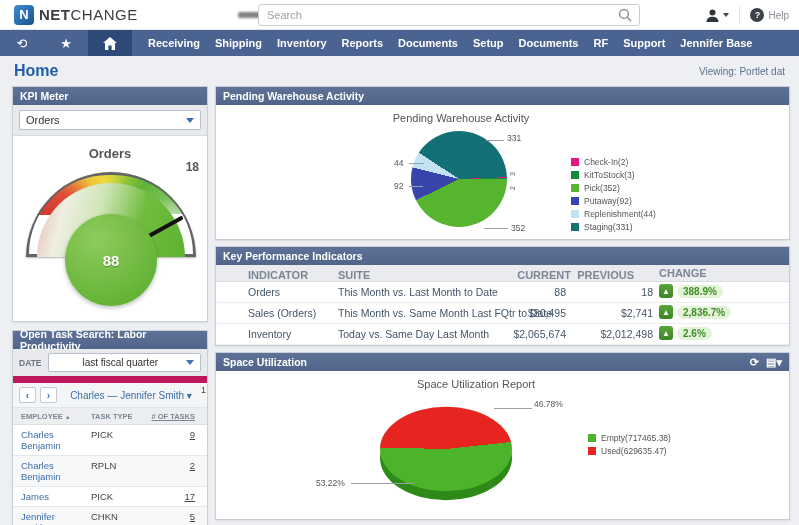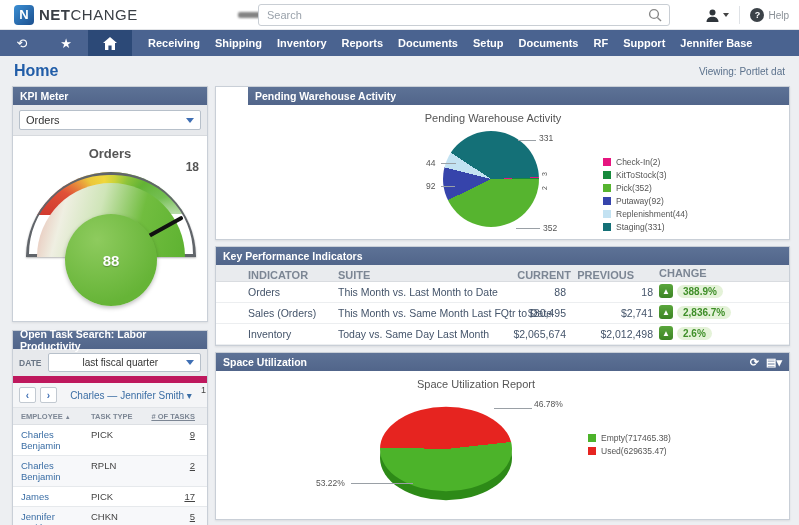--- a/index.html
+++ b/index.html
@@ -8,21 +8,21 @@
 
   
   .topbar { position:absolute; left:0; top:0; width:799px; height:30px; background:#fff;
             border-bottom:1px solid #e3e5e8; display:flex; align-items:center; }
   .brand { display:flex; align-items:center; gap:5px; margin-left:14px; cursor:pointer; }
   .logo-mark { width:20px; height:20px; border-radius:4px; color:#fff; font-weight:bold; font-size:13px;
                background:linear-gradient(135deg,#3b8fd4,#1c4f8e); display:flex; align-items:center; justify-content:center; }
   .brand-text { font-size:15px; letter-spacing:.5px; color:#3a3f45; }
   .brand-text b { font-weight:bold; }
   .smudge { width:30px; height:6px; margin-left:100px; background:#5a5a5a; filter:blur(1px); border-radius:2px; opacity:.75; }
-  .searchbox { position:absolute; left:258px; top:4px; width:412px; height:22px; border:1px solid #c9ced4;
+  .searchbox { position:absolute; left:258px; top:4px; width:382px; height:22px; border:1px solid #c9ced4;
                border-radius:3px; display:flex; align-items:center; background:#fff; }
   .searchbox input { flex:1; border:none; outline:none; padding:0 8px; font-size:11px; color:#666;
                      font-family:"Liberation Sans", sans-serif; }
   .searchbox input::placeholder { color:#9aa2ab; }
   .search-ic { margin-right:7px; cursor:pointer; display:flex; }
   .top-right { position:absolute; right:10px; top:0; height:30px; display:flex; align-items:center; gap:10px; }
   .user-menu { display:flex; align-items:center; gap:3px; cursor:pointer; }
   .caret-dn { width:0; height:0; border-left:3px solid transparent; border-right:3px solid transparent;
               border-top:4px solid #444; display:inline-block; }
   .tb-divider { width:1px; height:18px; background:#dfe2e6; }
@@ -95,21 +95,21 @@
   .ttable { width:100%; border-collapse:collapse; }
   .ttable th { background:#eceef1; color:#7c8694; font-size:7.5px; text-align:left; font-weight:bold;
                padding:4px 4px 3px 8px; border-bottom:1px solid #dde0e4; }
   .ttable th.num, .ttable td.num { text-align:right; padding-right:12px;text-decoration:underline; }
   .ttable td { font-size:9.5px; padding:4px 4px 4px 8px; border-bottom:1px solid #e6e9ec; vertical-align:top; color:#444; }
   .ttable td.emp { color:#3b6ea5; width:70px; cursor:pointer; }
   .ttable tr:nth-child(even) td { background:#f7f8fa; }
   .sort-ic { font-size:6px; color:#7c8694; }
 
   
-  #pendAct { left:215px; top:30px; width:575px; height:154px;padding-left:32px; }
+  #pendAct { left:215px; top:30px; width:575px; height:154px; }
   .pchart { position:relative; height:135px; }
   .chart-title { position:absolute; top:7px; font-size:11px; color:#555; }
   .pie { position:absolute; border-radius:50%; cursor:pointer; }
   .pie-pend { left:195px; top:26px; width:96px; height:96px;
      background:conic-gradient(from 90deg,
         #56b42f 0 42.72%, #3644ab 42.72% 53.89%, #c3e2f2 53.89% 59.23%,
         #147077 59.23% 99.39%, #e6157f 99.39% 99.63%, #168a3c 99.63% 100%); }
   .dlab { position:absolute; font-size:8.5px; color:#555; }
   .dlab.rot { writing-mode:vertical-rl; transform:rotate(180deg); font-size:7px; letter-spacing:1px; }
   .cline { position:absolute; background:#9aa0a6; height:1px; }

